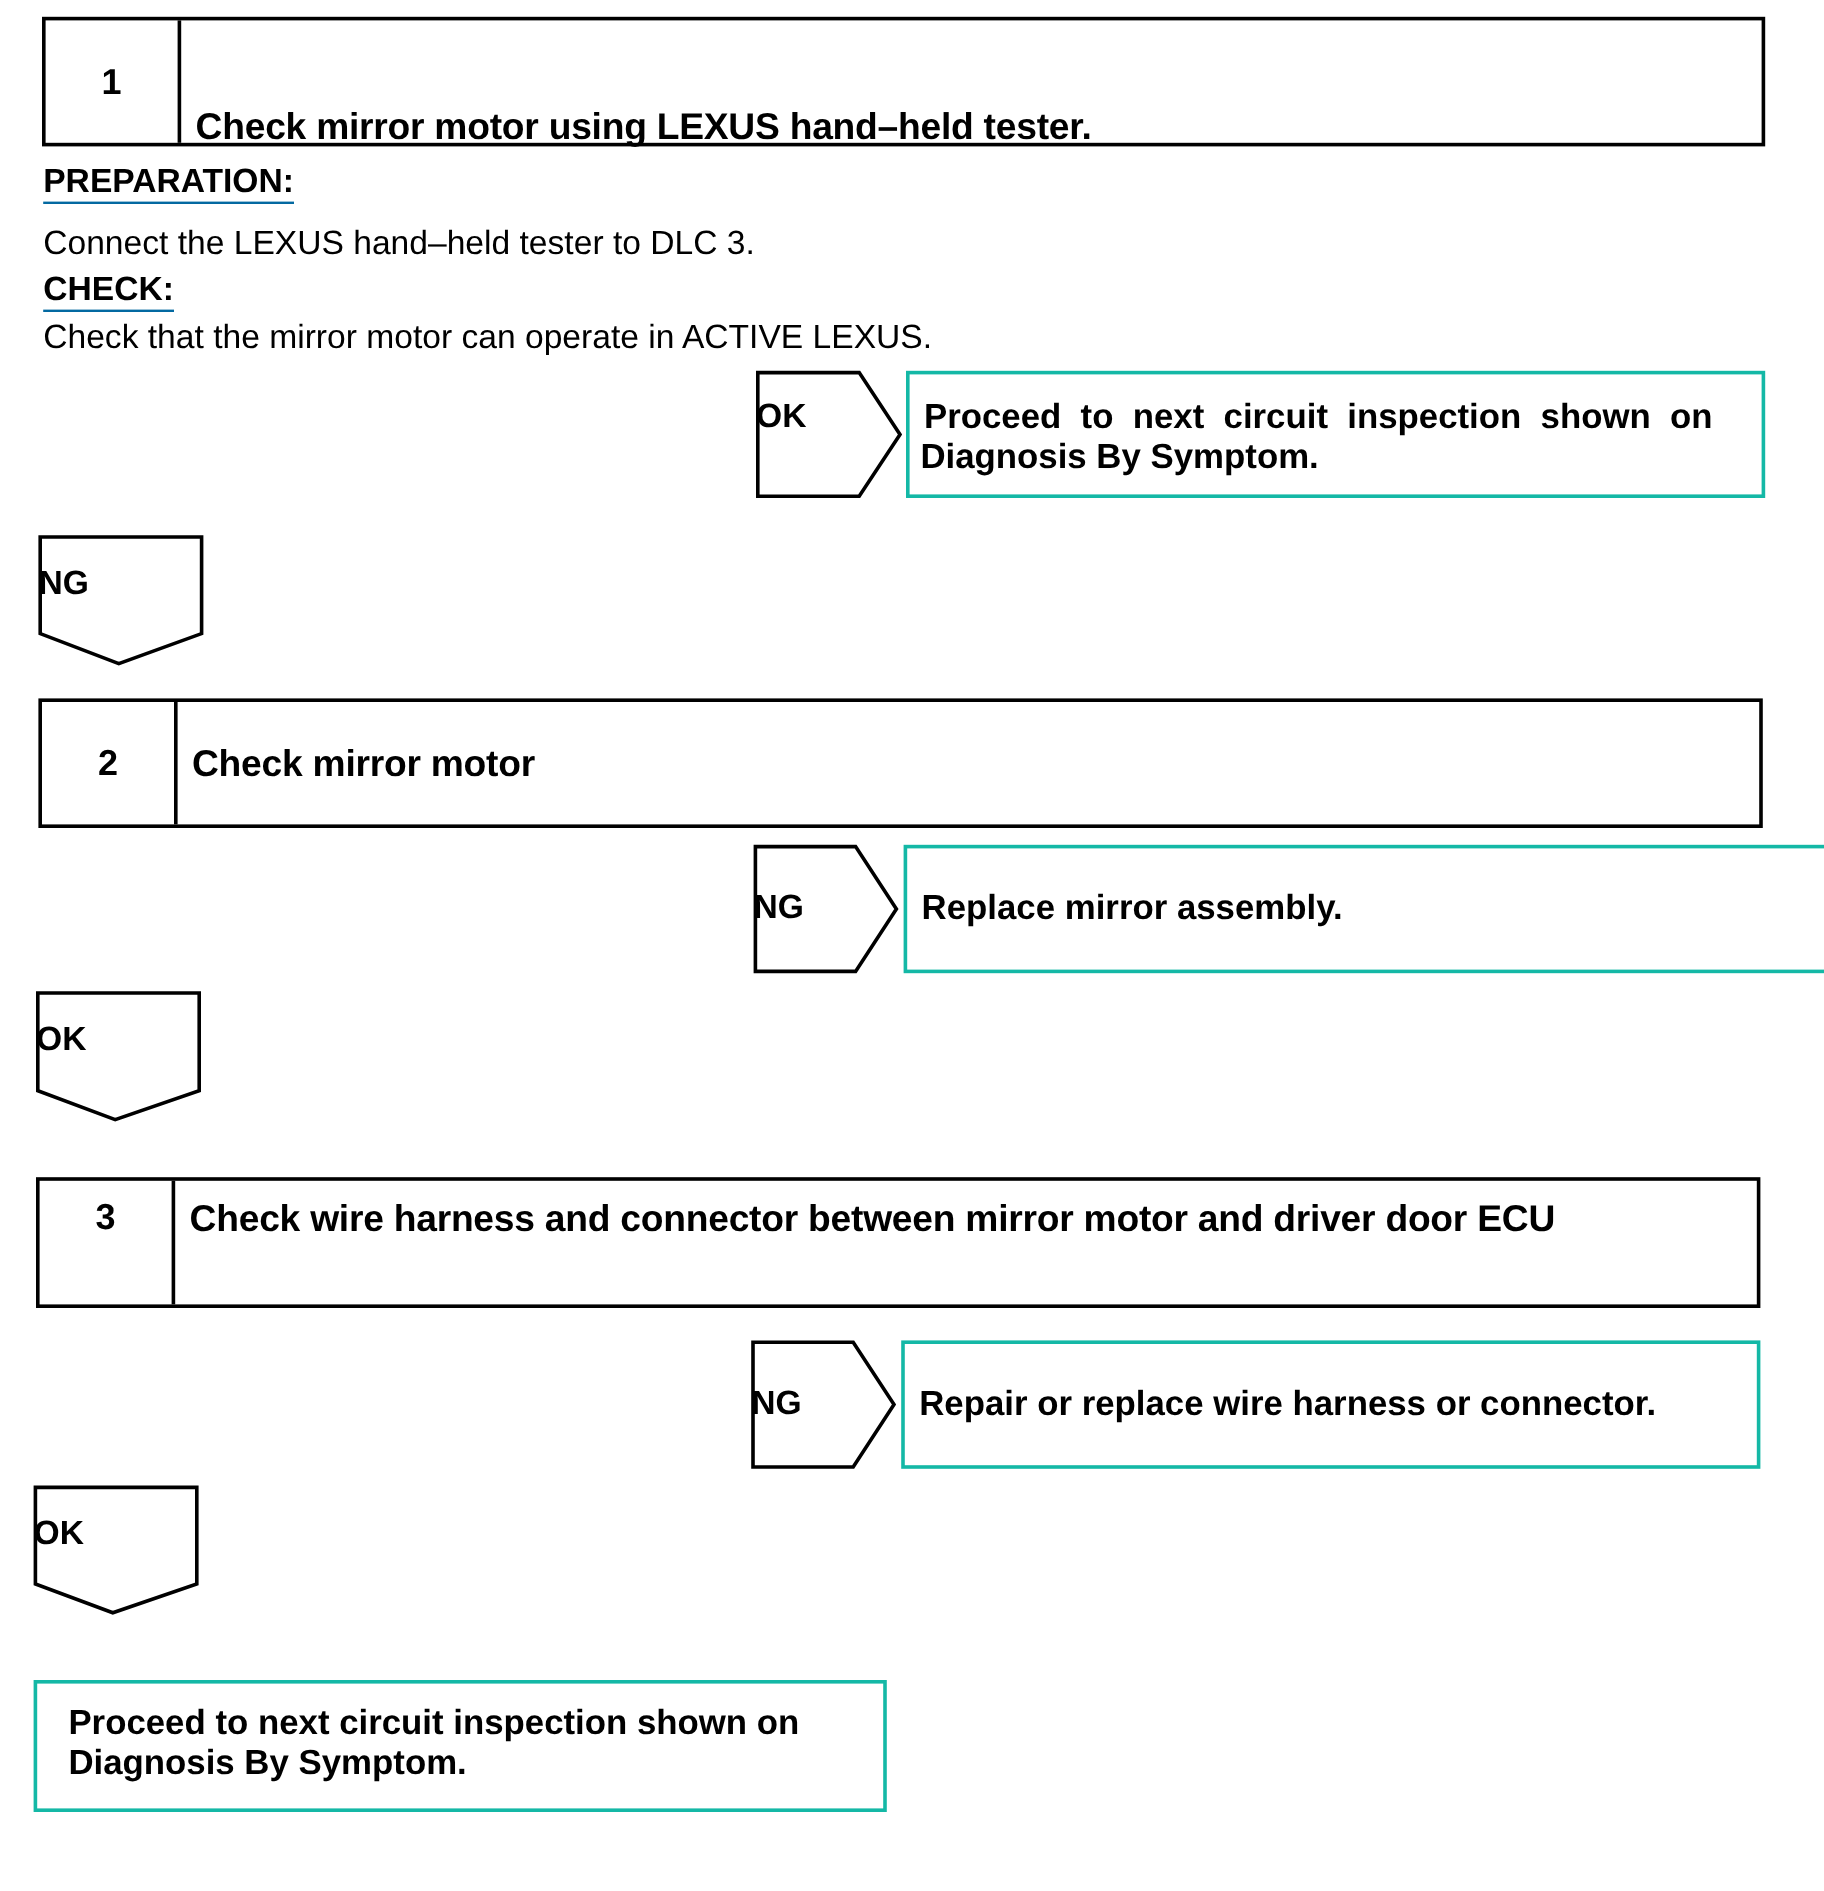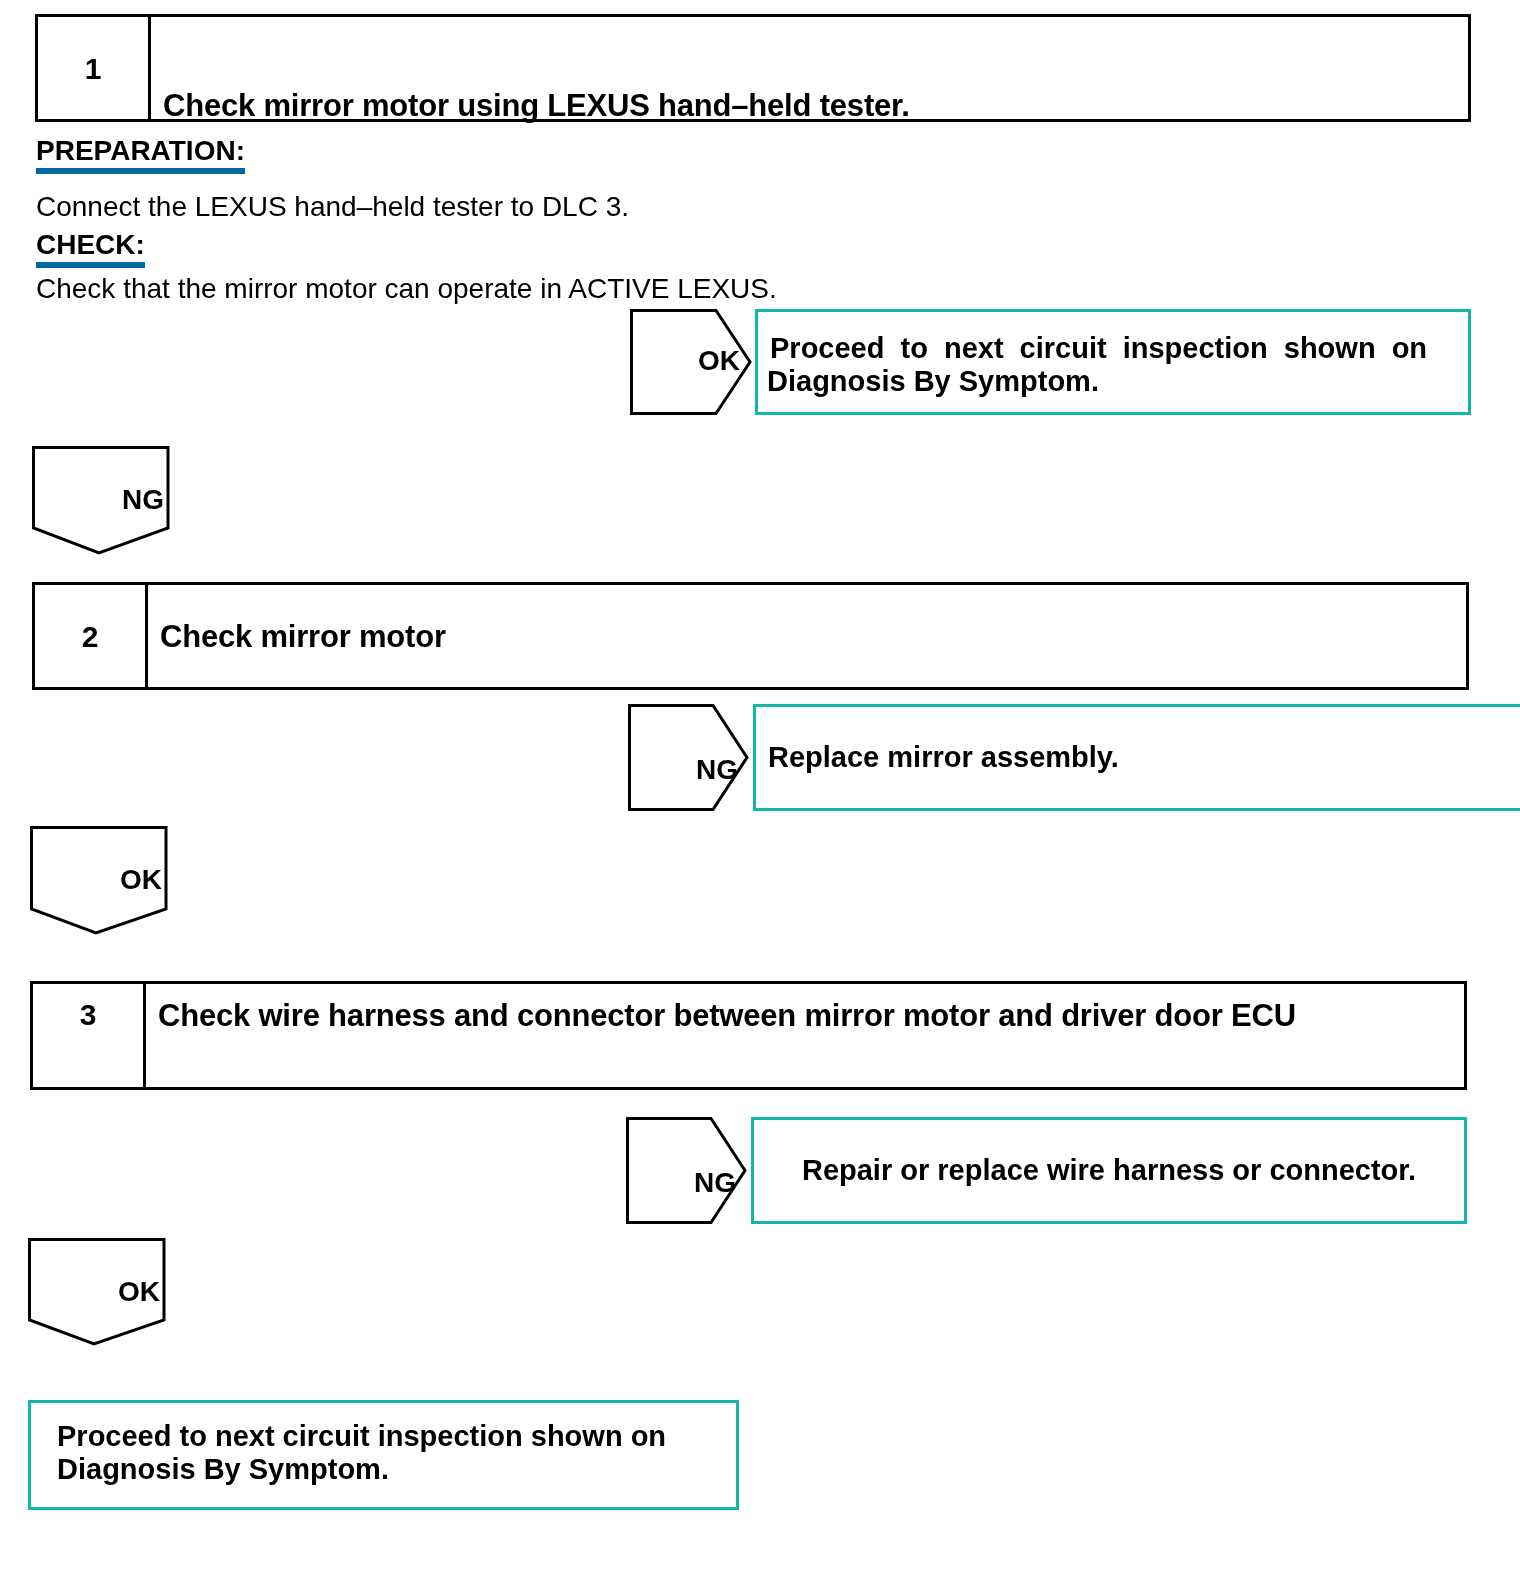--- a/index.html
+++ b/index.html
@@ -17,30 +17,29 @@
     display: flex; align-items: flex-start; justify-content: center;
     font-weight: bold; font-size: 30px; padding-top: 35px; box-sizing: border-box;
   }
   .step-title {
     position: absolute; top: 0; right: 0; bottom: 0;
     font-weight: bold; font-size: 31px; padding-top: 34px; padding-left: 12px;
     box-sizing: border-box; white-space: nowrap; letter-spacing: -0.2px;
   }
   .section-label {
     font-weight: bold; font-size: 28px; line-height: 34px;
-    display: inline-block; border-bottom: 6px solid #0369a1; padding-bottom: 0;
+    display: inline-block; border-bottom: 2px solid #0369a1; padding-bottom: 0;
   }
   .body-text {
     font-size: 28px; line-height: 34px; white-space: nowrap;
   }
   .shape svg { position: absolute; left: 0; top: 0; overflow: visible; }
   .shape-label {
     position: absolute; font-weight: bold; font-size: 28px;
-    text-align: right;
-    margin-top: 14px;
+    text-align: left;
   }
   .result-box {
     border: 3px solid #14b8a6; background: #fff;
     font-weight: bold; font-size: 29px; line-height: 33px;
   }
   .result-text { position: absolute; left: 12px; right: 12px; }
 </style>
 </head>
 <body>
 
@@ -102,21 +101,21 @@
   <div class="step-num" style="width:113px; padding-top:14px;">3</div>
   <div class="step-title" style="left:113px; padding-top:14px;">Check wire harness and connector between mirror motor and driver door ECU</div>
 </div>
 
 <div class="abs shape" style="left:626px; top:1117px; width:122px; height:107px;">
   <svg width="122" height="107">
     <polygon points="1.5,1.5 85,1.5 119,53.5 85,105.5 1.5,105.5" fill="#fff" stroke="#000" stroke-width="3"></polygon>
   </svg>
   <div class="shape-label" style="left:0; width:110px; top:36px;">NG</div>
 </div>
-<div class="abs result-box" style="left:751px; top:1117px; width:716px; height:107px;text-align:center;">
+<div class="abs result-box" style="left:751px; top:1117px; width:716px; height:107px;">
   <div class="result-text" style="top:34px; white-space:nowrap;">Repair or replace wire harness or connector.</div>
 </div>
 
 <div class="abs shape" style="left:28px; top:1238px; width:138px; height:110px;">
   <svg width="138" height="110">
     <polygon points="1.5,1.5 136,1.5 136,82 66,106 1.5,82" fill="#fff" stroke="#000" stroke-width="3"></polygon>
   </svg>
   <div class="shape-label" style="left:0; width:132px; top:24px;">OK</div>
 </div>
 

